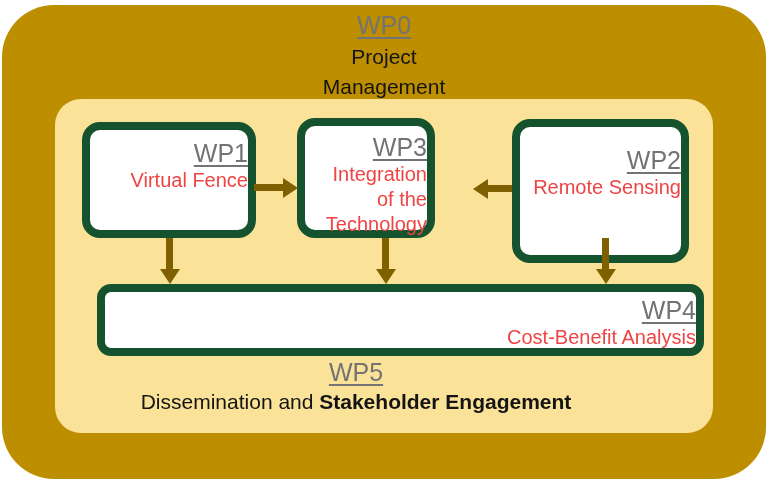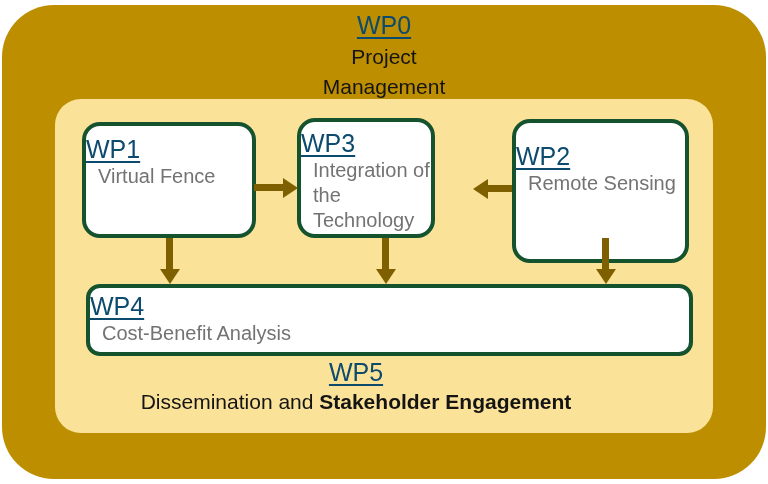--- a/index.html
+++ b/index.html
@@ -24,43 +24,43 @@
     position: absolute;
     left: 55px; top: 99px;
     width: 658px; height: 334px;
     background: #FBE299;
     border-radius: 26px;
   }
   .wp-text-block { position: absolute; left: 0; width: 768px; text-align: center; }
   .wp-title {
     font-size: 25px;
     line-height: 1.2;
-    color: #0c4a6e;
+    color: #737373;
     text-decoration: underline;
     text-underline-offset: 3px;
     display: inline-block;
   }
   .wp-body {
     font-size: 21px;
     line-height: 1.42;
     color: #141414;
   }
   .wp0-body { max-width: 150px; margin: 2px auto 0 auto; }
   .wp-box {
     position: absolute;
     background: #ffffff;
-    border: 4px solid #14532d;
+    border: 8px solid #14532d;
     border-radius: 18px;
-    text-align: left;
+    text-align: right;
   }
   .box-wp1 { left: 82px;  top: 122px; width: 174px; height: 116px; padding-top: 8px; }
   .box-wp3 { left: 297px; top: 118px; width: 138px; height: 120px; padding-top: 6px; }
   .box-wp2 { left: 512px; top: 119px; width: 177px; height: 144px; padding-top: 18px; }
-  .box-wp4 { left: 86px;  top: 284px; width: 607px; height: 72px; border-radius: 14px; padding-top: 3px; }
-  .box-body { font-size: 20px; line-height: 1.25; color: #737373; padding-left: 12px; }
+  .box-wp4 { left: 97px;  top: 284px; width: 607px; height: 72px; border-radius: 14px; padding-top: 3px; }
+  .box-body { font-size: 20px; line-height: 1.25; color: #ef4444; padding-left: 12px; }
   .wp5-block { position: absolute; left: 0; top: 357px; width: 712px; text-align: center; }
   .wp5-body { font-size: 21px; margin-top: 3px; color: #141414; }
   .wp5-bold { font-weight: bold; }
   .shaft-h { position: absolute; height: 7px; background: #7F6000; }
   .shaft-v { position: absolute; width: 7px; background: #7F6000; }
   .head-right {
     position: absolute; width: 0; height: 0;
     border-top: 10px solid transparent;
     border-bottom: 10px solid transparent;
     border-left: 15px solid #7F6000;

